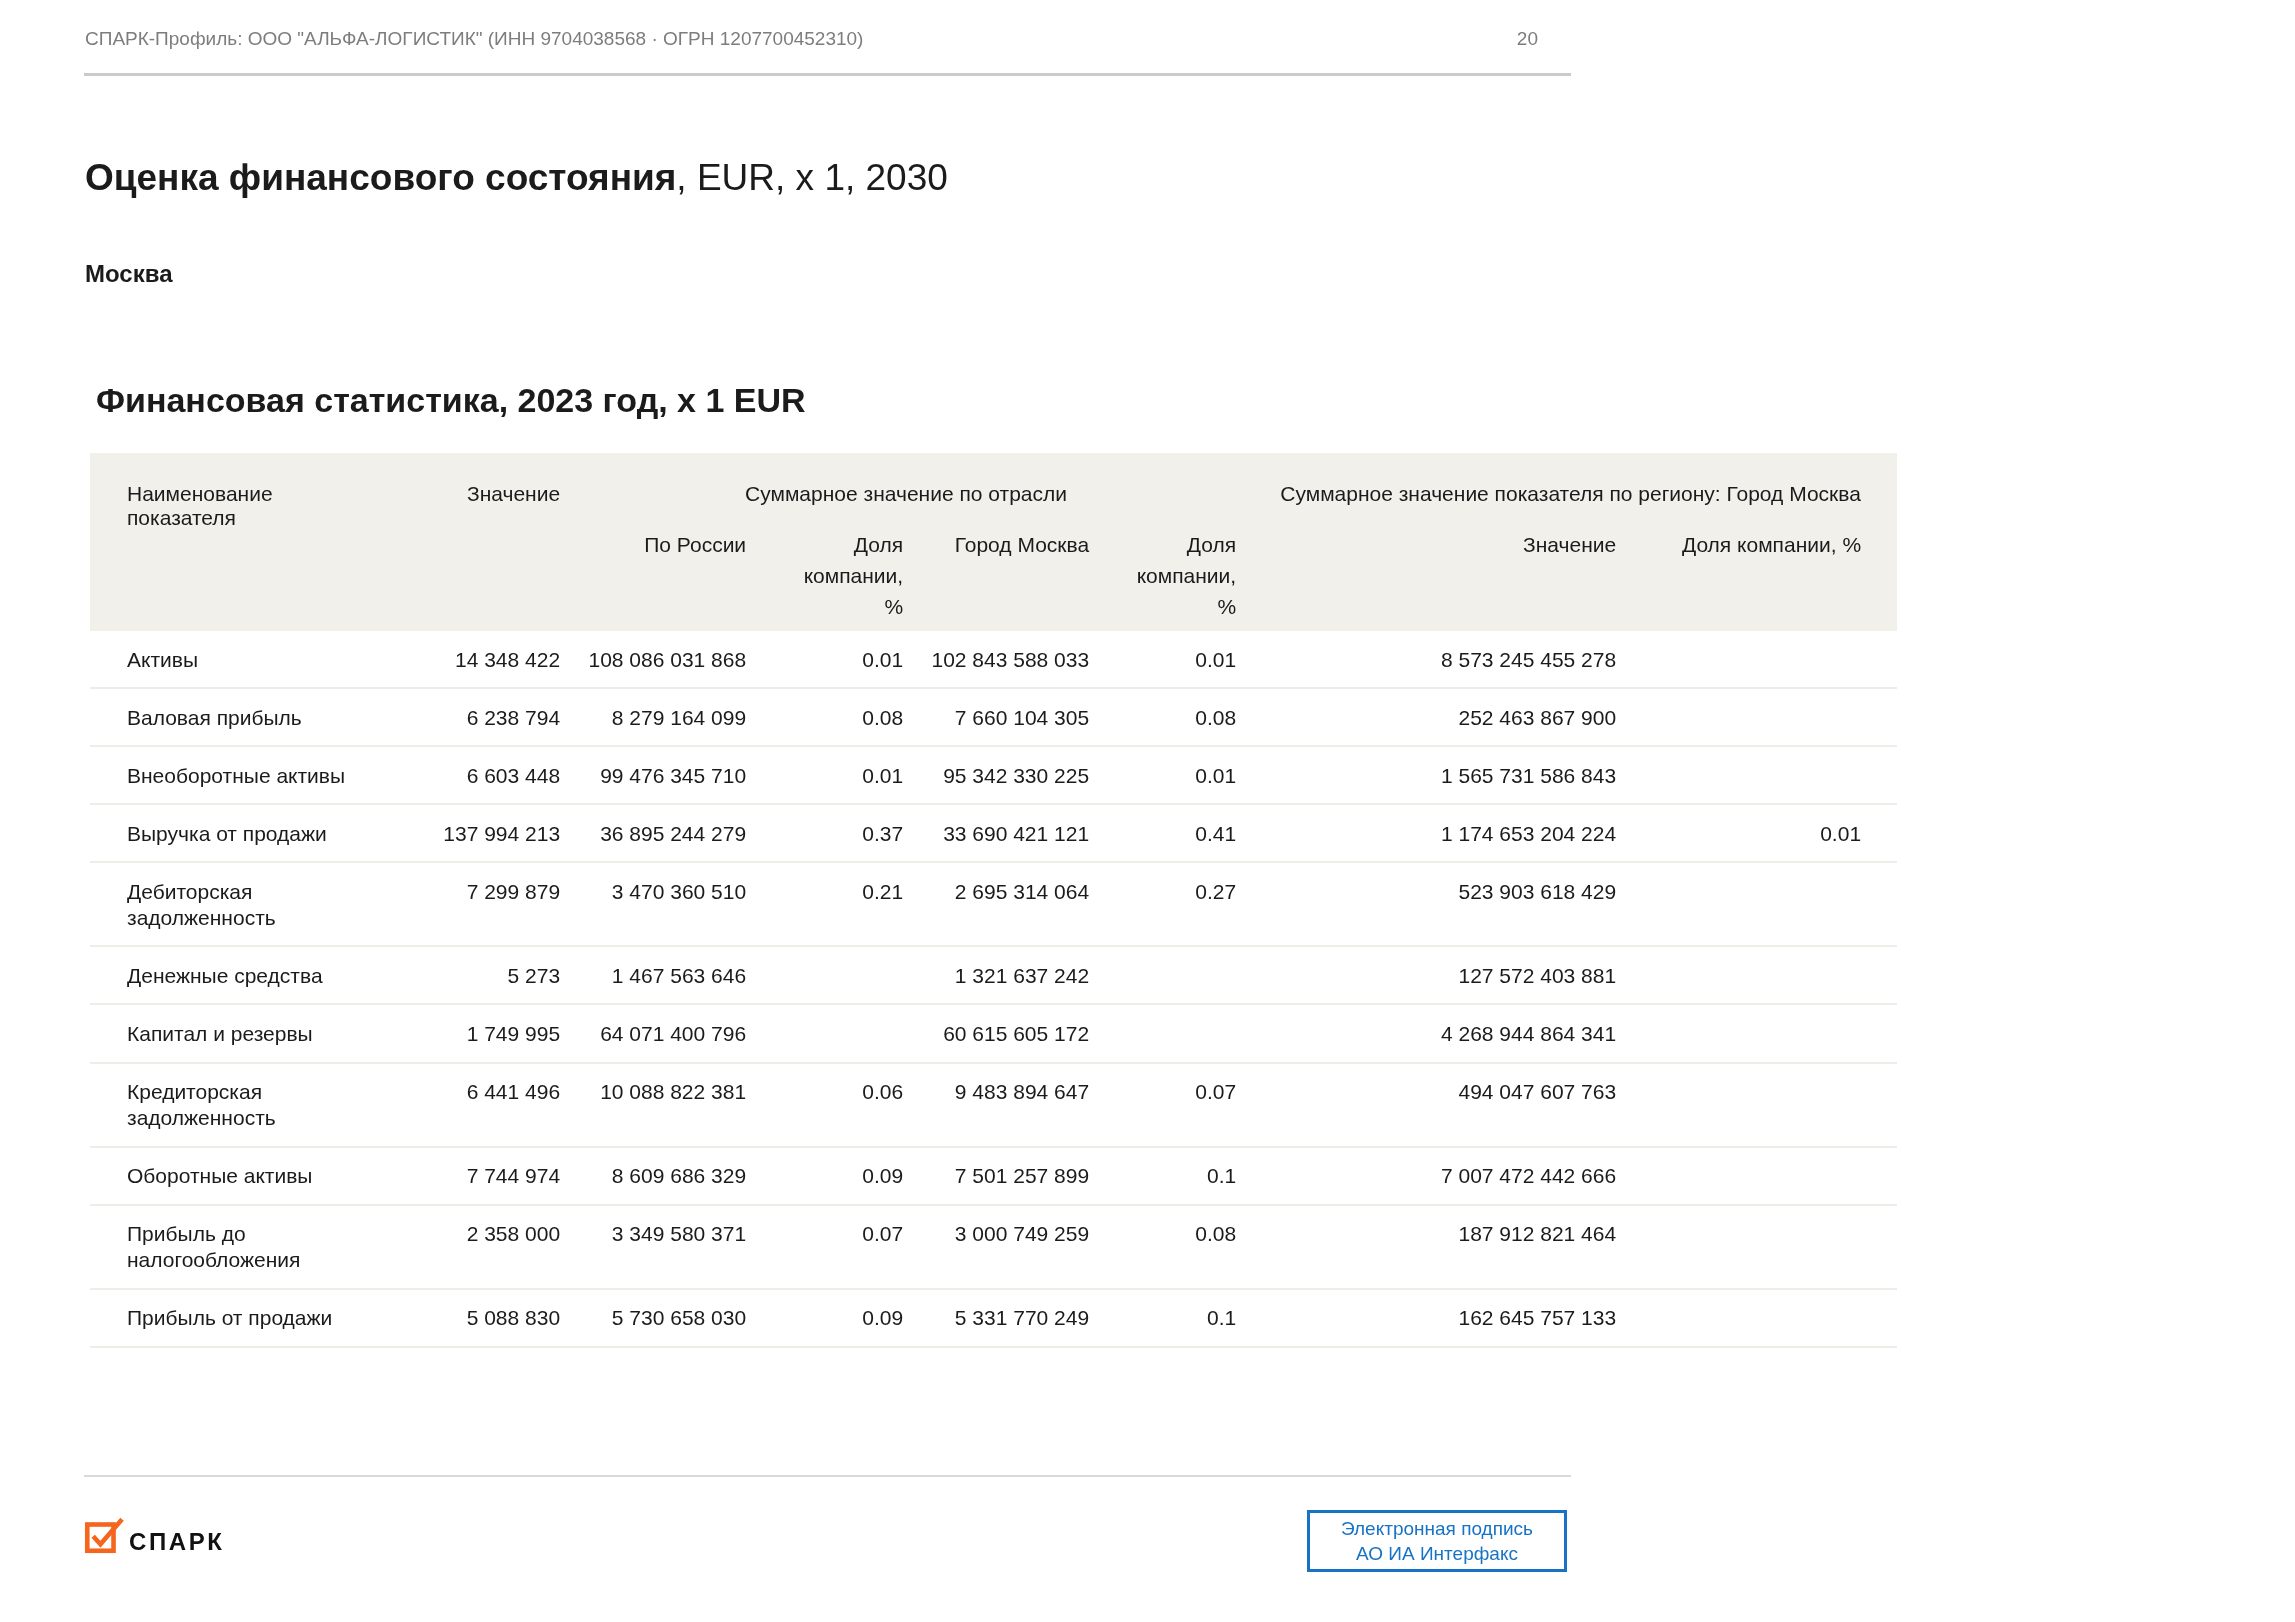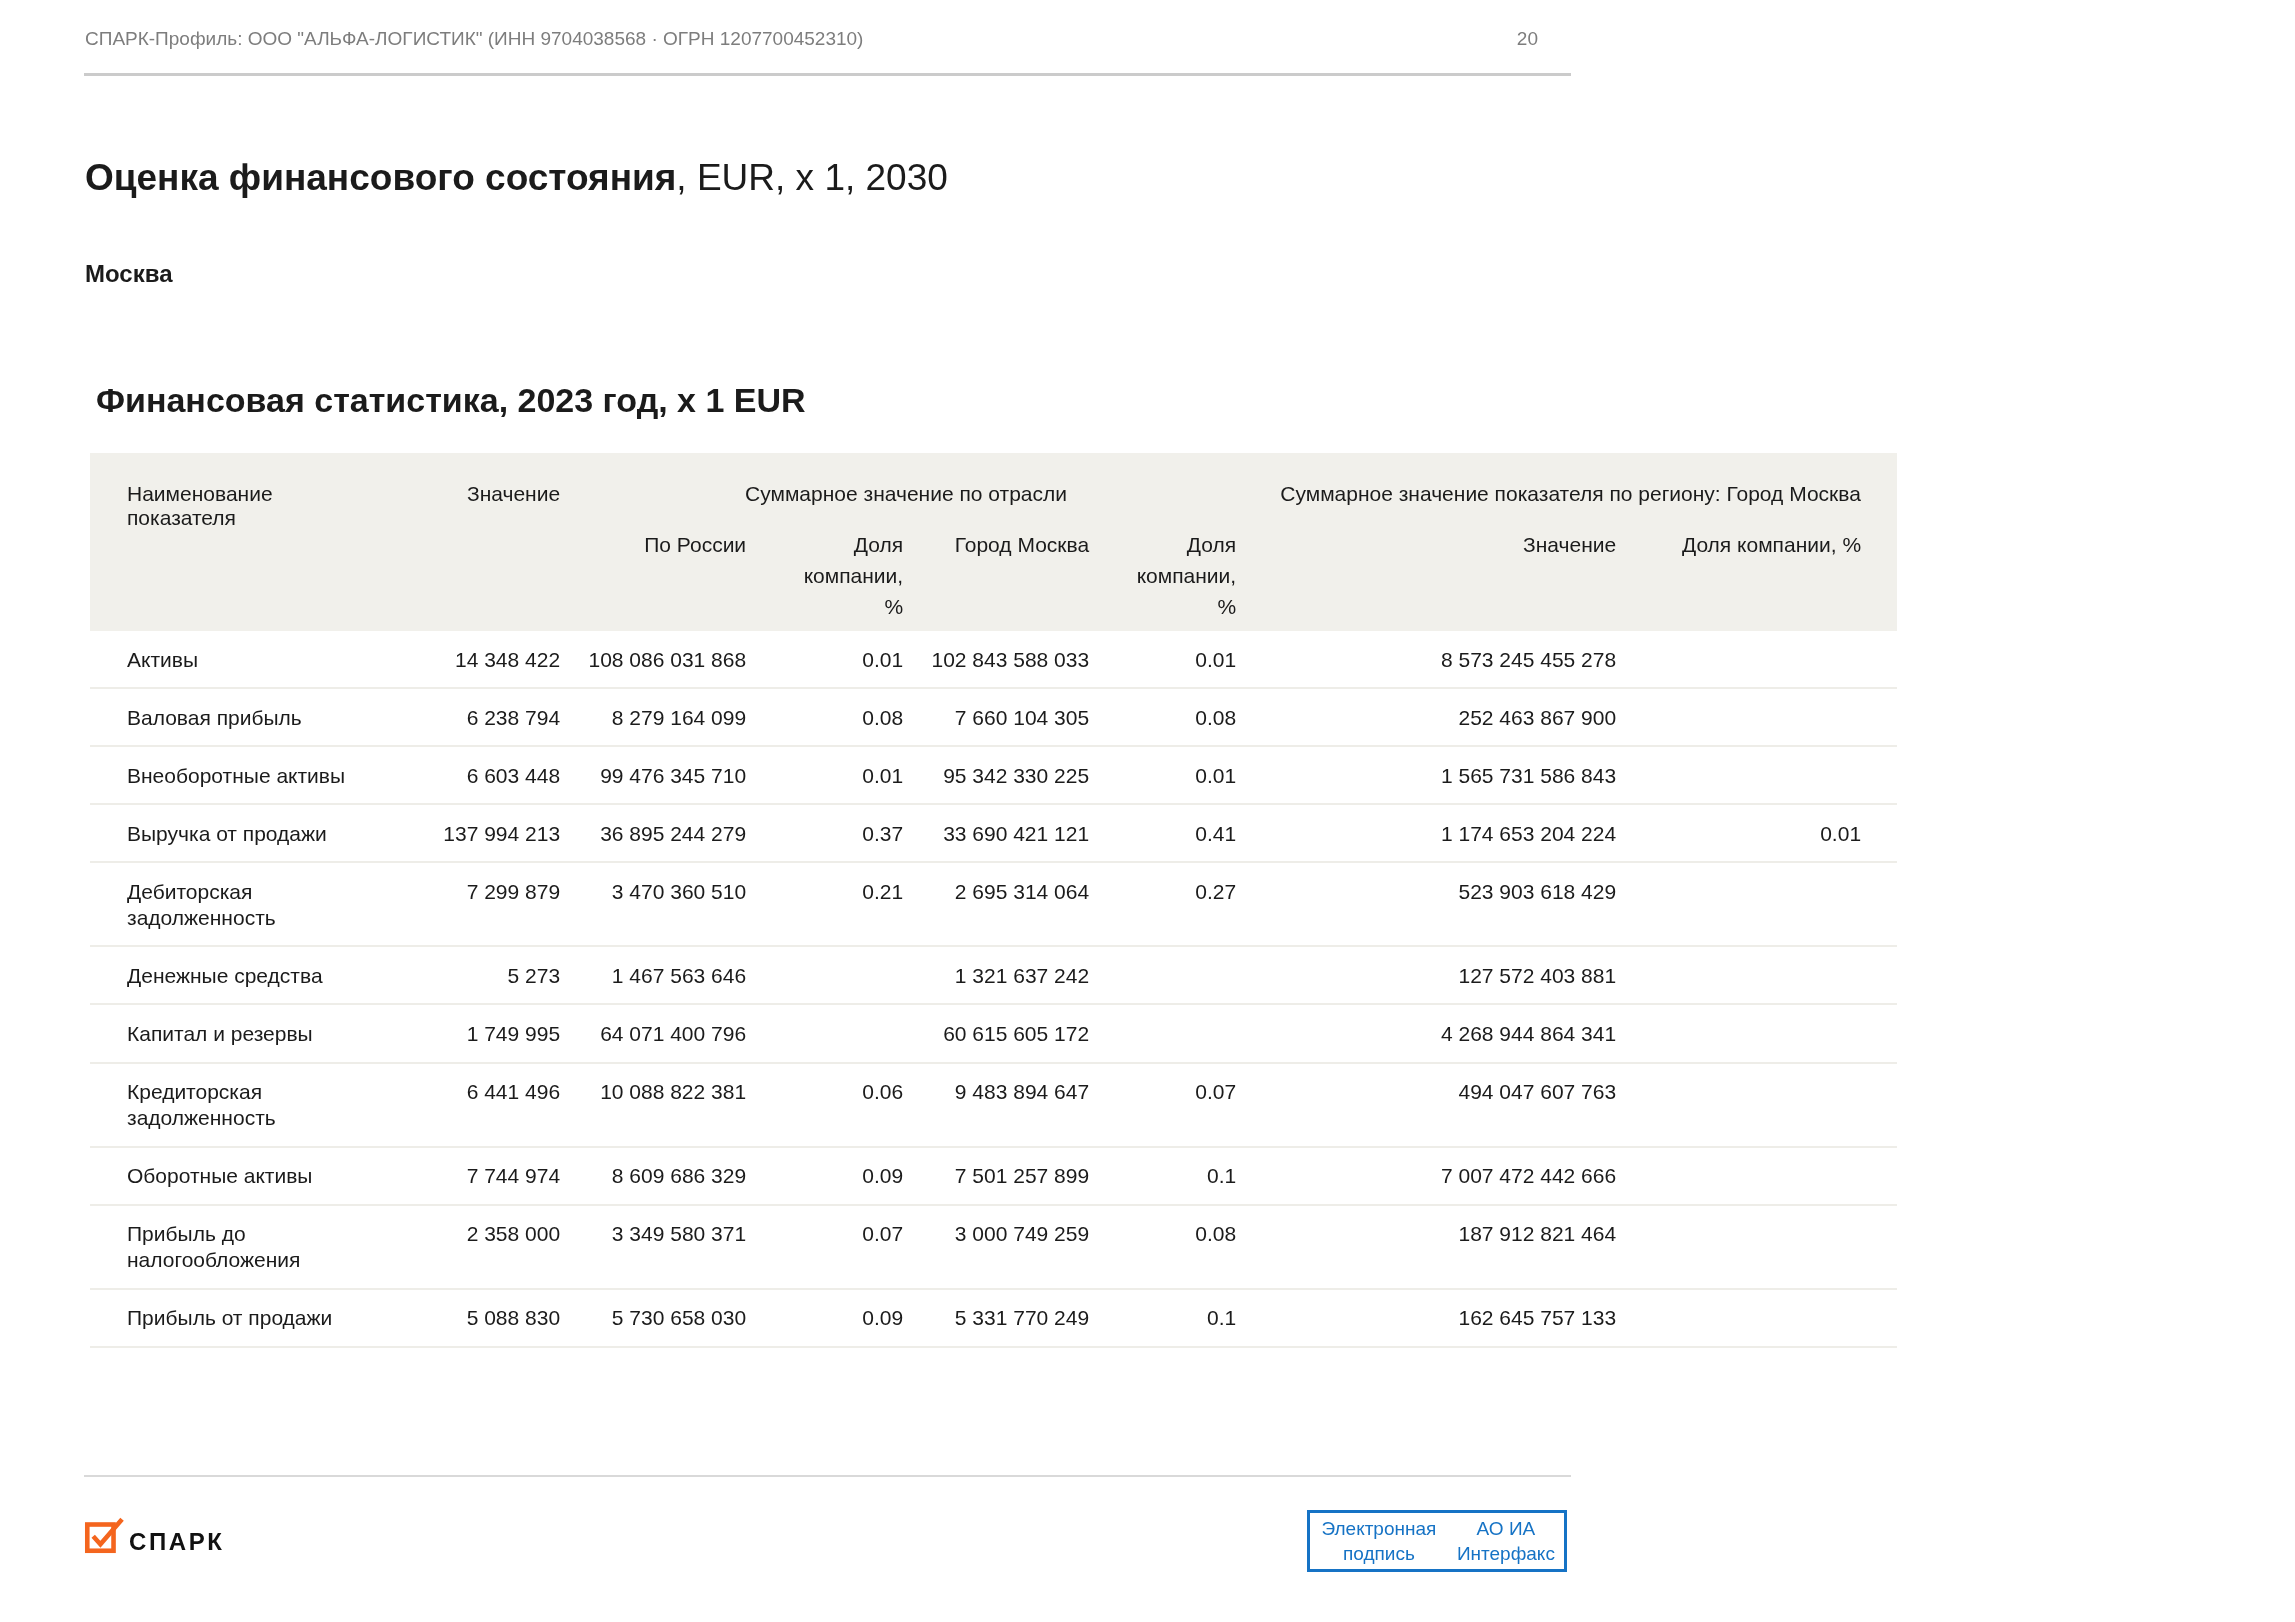--- a/index.html
+++ b/index.html
@@ -49,21 +49,21 @@
   .num { text-align:right; padding-right:7.9px; }
   .pr-lg { padding-right:36px !important; }
 
   
   .rule-bottom { position:absolute; left:84px; top:1475px; width:1487px; height:2px; background:#d9d9d9; }
   .footer-logo { position:absolute; left:84px; top:1514px; display:flex; align-items:flex-end; gap:3px; }
   .logo-text { font-size:24px; font-weight:bold; letter-spacing:2.6px; color:#111111; }
   .sig-box {
     position:absolute; left:1307px; top:1510px; width:260px; height:62px;
     border:3.3px solid #1673c5; color:#1673c5; background:#ffffff;
-    display:flex; flex-direction:row; justify-content:center; align-items:center;
+    display:flex; flex-direction:column; justify-content:center; align-items:center;
     font-size:19px; line-height:25px; text-align:center;
   }
 </style>
 </head>
 <body>
 
 <div class="page">
 
   <div class="doc-header">
     <span>СПАРК-Профиль: ООО "АЛЬФА-ЛОГИСТИК" (ИНН 9704038568 · ОГРН 1207700452310)</span>

